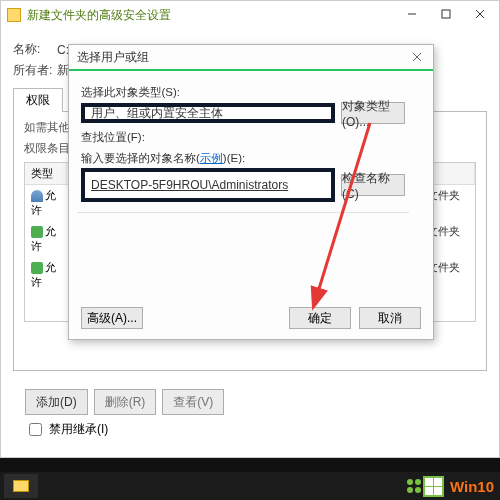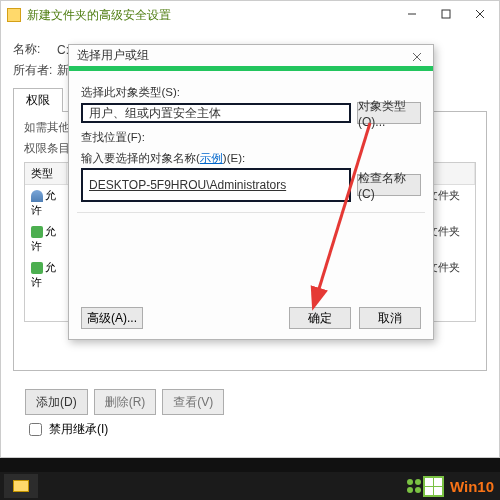--- a/index.html
+++ b/index.html
@@ -32,26 +32,26 @@
   .uicon.single { background:linear-gradient(#7aa6d8,#4f7fb5); border-radius:50% 50% 0 0; }
   .uicon.group { background:#4caf50; border-radius:2px; }
 
   .btnbar { position:absolute; left:12px; bottom:30px; display:flex; gap:6px; }
   .btn { min-width:60px; height:22px; font-size:12px; border:1px solid #adadad; background:#e9e9e9; color:#333; display:inline-flex; align-items:center; justify-content:center; padding:12px 10px; }
   .btn[disabled]{ color:#737373; background:#ececec; }
   .chkrow { position:absolute; left:12px; bottom:6px; font-size:12px; display:flex; align-items:center; gap:4px; }
 
   
   .modal { position:absolute; left:68px; top:44px; width:366px; height:296px; background:#fdfdfd; border:1px solid #b5b5b5; box-shadow:2px 3px 8px rgba(0,0,0,.25); }
-  .mtitle { height:26px; display:flex; align-items:center; padding:0 8px; font-size:12px; color:#333; border-bottom:5px solid #22c55e; }
+  .mtitle { height:26px; display:flex; align-items:center; padding:0 8px; font-size:12px; color:#333; border-bottom:2px solid #22c55e; }
   .mclose { position:absolute; right:4px; top:3px; width:24px; height:18px; display:flex; align-items:center; justify-content:center; }
-  .mbody { padding:8px 12px 6px 12px; font-size:12px; color:#333; }
+  .mbody { padding:8px 28px 6px 12px; font-size:12px; color:#333; }
   .seclabel { font-size:11.5px; margin-top:6px; margin-bottom:2px; }
   .fieldrow { display:flex; gap:6px; align-items:center; }
-  .txt { flex:1; height:20px; border:2px solid #0f172a; font-size:12px; padding:1px 6px; background:#fff; color:#333; }
+  .txt { flex:1; height:20px; border:4px solid #0f172a; font-size:12px; padding:1px 6px; background:#fff; color:#333; }
   .sbtn { width:64px; height:22px; font-size:12px; border:1px solid #adadad; background:#e9e9e9; display:flex; align-items:center; justify-content:center; }
   .rule { border-top:1px solid #e2e2e2; margin:10px -4px; }
   .mfoot { position:absolute; left:12px; right:12px; bottom:10px; display:flex; justify-content:space-between; }
   .mfoot .right { display:flex; gap:8px;border-radius:9px; }
   .mbtn { width:62px; height:22px; font-size:12px; border:1px solid #adadad; background:#e9e9e9; display:flex; align-items:center; justify-content:center; }
   .mbtn.primary { box-shadow:0 0 0 0; }
 
   
   .arrow { position:absolute; pointer-events:none; }
 

